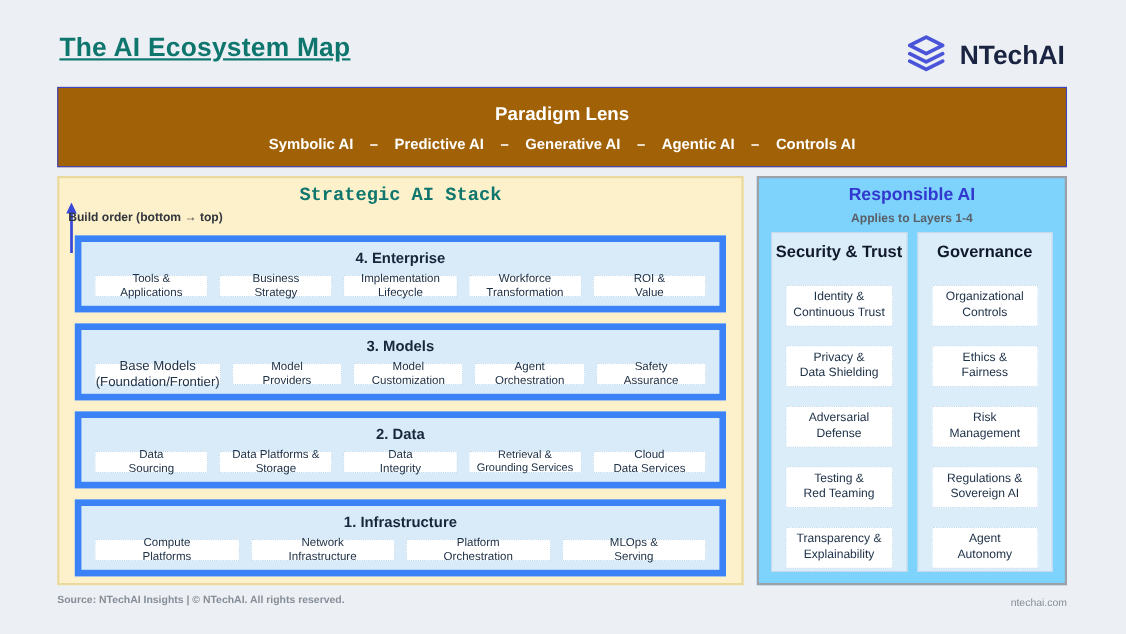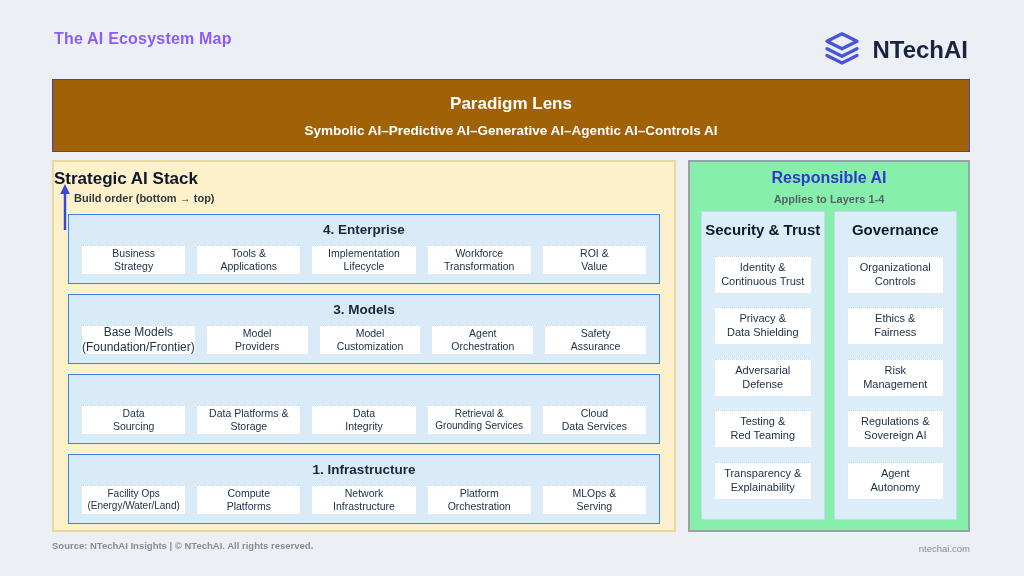--- a/index.html
+++ b/index.html
@@ -5,67 +5,67 @@
   html,body{margin:0;padding:0;background:#ECF0F5;}
   .page{
     position:relative;width:1024px;height:576px;overflow:hidden;
     background:#ECF0F5;
     font-family:"Liberation Sans","DejaVu Sans",sans-serif;
     color:#1A2538;
   }
   
   .hdr-title{
     position:absolute;left:54px;top:30px;
-    font-size:16px;font-weight:bold;color:#8b5cf6;letter-spacing:.2px;
+    font-size:24px;font-weight:bold;color:#0f766e;letter-spacing:.2px;text-decoration:underline;
   }
   .brand{position:absolute;right:56px;top:28px;display:flex;align-items:center;gap:10px;}
   .brand-name{font-size:24px;font-weight:bold;color:#1A2340;}
   
   .banner{
     position:absolute;left:52px;top:79px;width:918px;height:73px;
     background:#a16207;border:1px solid #3D45C2;box-sizing:border-box;
     display:flex;flex-direction:column;align-items:center;justify-content:center;gap:9px;
   }
   .banner-title{font-size:17px;font-weight:bold;color:#FFFFFF;}
-  .banner-items{display:flex;align-items:center;font-size:13.5px;font-weight:bold;color:#FFFFFF;}
+  .banner-items{display:flex;align-items:center;gap:15px;font-size:13.5px;font-weight:bold;color:#FFFFFF;}
   
   .stack-panel{
     position:absolute;left:52px;top:160px;width:624px;height:372px;
     background:#FCF1CB;border:2px solid #E9D99F;box-sizing:border-box;
   }
   .stack-title{
-    position:absolute;left:0;right:0;top:7px;
-    font-size:17px;font-weight:bold;color:#0f172a;
+    position:absolute;left:0;right:0;top:7px;text-align:center;
+    font-size:17px;font-weight:bold;color:#0f766e;font-family:Liberation Mono, monospace;
   }
   .build-order{
-    position:absolute;left:20px;top:30px;
+    position:absolute;left:8px;top:30px;
     font-size:11px;font-weight:bold;color:#33373D;
   }
   .build-arrow{position:absolute;left:5px;top:22px;}
   .layer{
     position:absolute;left:14px;width:592px;height:70px;
-    background:#D9EBF9;border:1px solid #3b82f6;box-sizing:border-box;
+    background:#D9EBF9;border:6px solid #3b82f6;box-sizing:border-box;
   }
   .layer-title{
     position:absolute;left:0;right:0;top:7px;text-align:center;
     font-size:13.5px;font-weight:bold;color:#17263B;
   }
   .layer-items{
     position:absolute;left:12px;right:12px;top:30px;bottom:8px;
     display:flex;gap:10px;
   }
   .item-box{
     flex:1;background:#FFFFFF;border:1px dotted #B9D6EC;border-radius:2px;
     display:flex;align-items:center;justify-content:center;text-align:center;
     font-size:10.5px;line-height:1.25;color:#203349;white-space:pre-line;
   }
   
   .resp-panel{
     position:absolute;left:688px;top:160px;width:282px;height:372px;
-    background:#86efac;border:2px solid #9BA1A7;box-sizing:border-box;
+    background:#7dd3fc;border:2px solid #9BA1A7;box-sizing:border-box;
   }
   .resp-title{
     position:absolute;left:0;right:0;top:7px;text-align:center;
     font-size:16px;font-weight:bold;color:#3138CE;
   }
   .resp-subtitle{
     position:absolute;left:0;right:0;top:31px;text-align:center;
     font-size:11px;font-weight:bold;color:#5A6068;
   }
   .resp-cols{
@@ -80,21 +80,21 @@
     text-align:center;font-size:15px;font-weight:bold;color:#10192A;
     padding-top:9px;
   }
   .col-items{
     flex:1;display:flex;flex-direction:column;justify-content:space-evenly;
     padding:4px 12px 6px 12px;
   }
   .col-item{
     height:36px;background:#FFFFFF;border:1px dotted #B9D6EC;border-radius:2px;
     display:flex;align-items:center;justify-content:center;text-align:center;
-    font-size:11px;line-height:1.25;color:#203349;white-space:pre-line;
+    font-size:11px;line-height:1.25;color:#203349;white-space:pre-line;margin-top:17px;
   }
   
   .footer-left{
     position:absolute;left:52px;top:540px;
     font-size:9.5px;color:#868D96;font-weight:bold;
   }
   .footer-right{
     position:absolute;right:54px;top:543px;
     font-size:9.5px;color:#868D96;
   }
@@ -137,24 +137,24 @@
       <svg width="12" height="48" viewBox="0 0 12 48" fill="none">
         <line x1="6" y1="46" x2="6" y2="8" stroke="#3A48D8" stroke-width="2.5"></line>
         <polygon points="6,0 1.2,10 10.8,10" fill="#3A48D8"></polygon>
       </svg>
     </span>
     <div class="build-order">Build order (bottom → top)</div>
 
     <div class="layer" style="top:52px;">
       <div class="layer-title">4. Enterprise</div>
       <div class="layer-items">
+        <div class="item-box">Tools &amp;
+Applications</div>
         <div class="item-box">Business
 Strategy</div>
-        <div class="item-box">Tools &amp;
-Applications</div>
         <div class="item-box">Implementation
 Lifecycle</div>
         <div class="item-box">Workforce
 Transformation</div>
         <div class="item-box">ROI &amp;
 Value</div>
       </div>
     </div>
 
     <div class="layer" style="top:132px;">
@@ -167,39 +167,38 @@
         <div class="item-box">Model
 Customization</div>
         <div class="item-box">Agent
 Orchestration</div>
         <div class="item-box">Safety
 Assurance</div>
       </div>
     </div>
 
     <div class="layer" style="top:212px;">
+      <div class="layer-title">2. Data</div>
       <div class="layer-items">
         <div class="item-box">Data
 Sourcing</div>
         <div class="item-box">Data Platforms &amp;
 Storage</div>
         <div class="item-box">Data
 Integrity</div>
         <div class="item-box" style="font-size:10px;">Retrieval &amp;
 Grounding Services</div>
         <div class="item-box">Cloud
 Data Services</div>
       </div>
     </div>
 
     <div class="layer" style="top:292px;">
       <div class="layer-title">1. Infrastructure</div>
       <div class="layer-items">
-        <div class="item-box" style="font-size:10px;">Facility Ops
-(Energy/Water/Land)</div>
         <div class="item-box">Compute
 Platforms</div>
         <div class="item-box">Network
 Infrastructure</div>
         <div class="item-box">Platform
 Orchestration</div>
         <div class="item-box">MLOps &amp;
 Serving</div>
       </div>
     </div>

